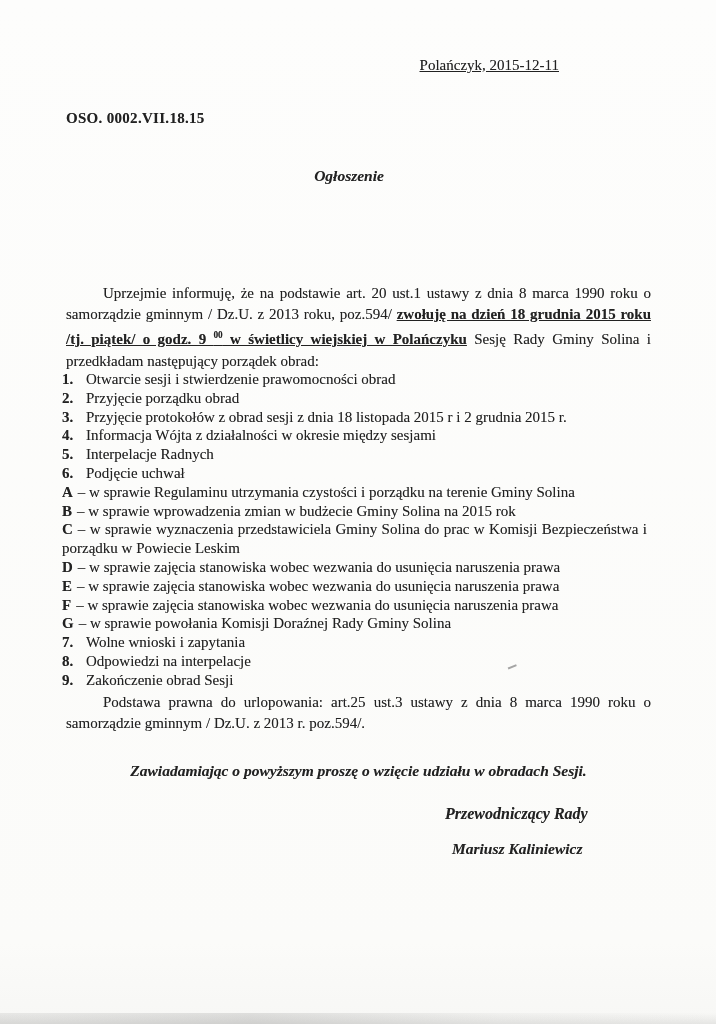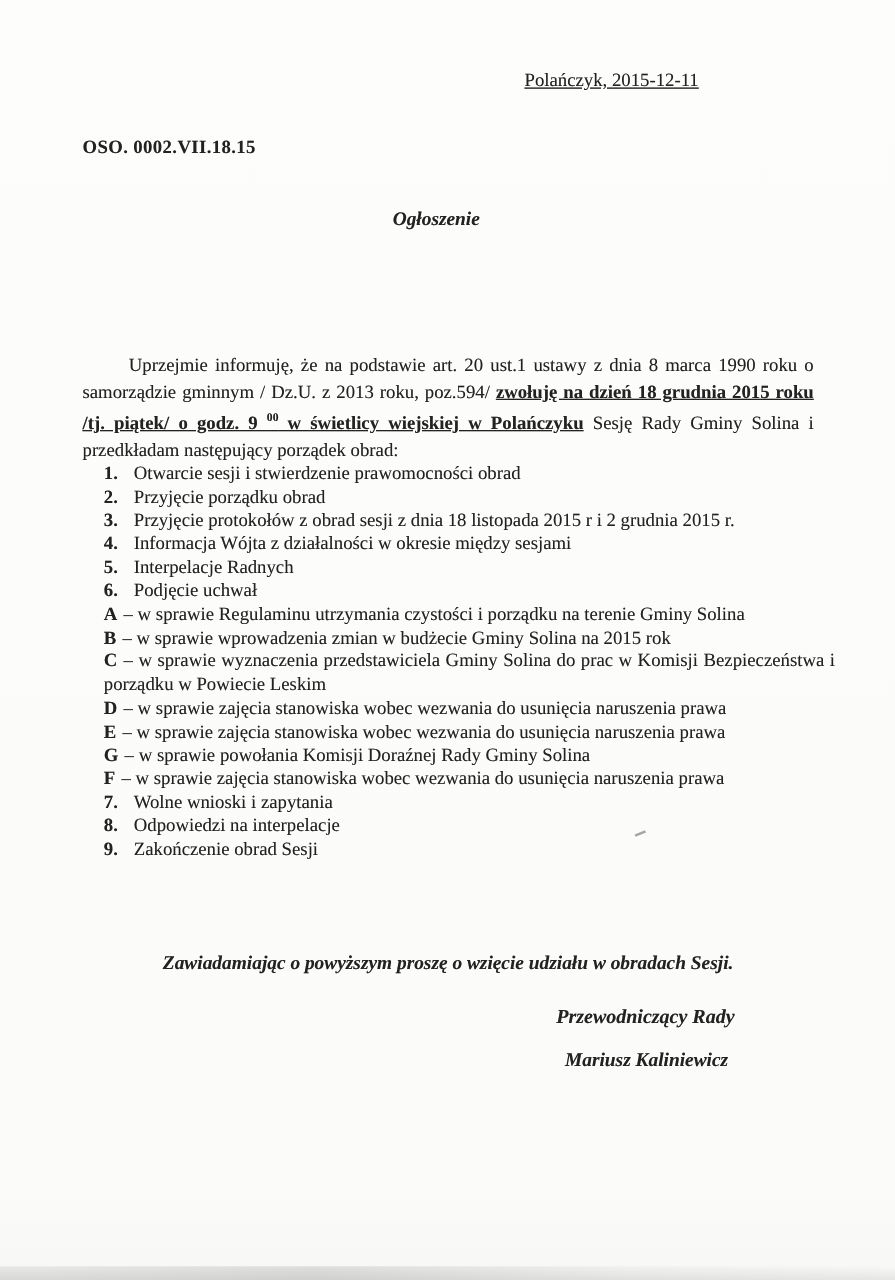--- a/index.html
+++ b/index.html
@@ -28,21 +28,21 @@
   }
   .intro {
     position: absolute; top: 283px; left: 66px; width: 585px;
     margin: 0; font-size: 15px; line-height: 21.2px;
     text-align: justify; text-indent: 37px;
   }
   .bu { font-weight: bold; text-decoration: underline; }
   .bu sup { font-size: 0.62em; vertical-align: super; }
   .b  { font-weight: normal; }
   .agenda {
-    position: absolute; top: 370px; left: 83px; width: 585px;
+    position: absolute; top: 370px; left: 62px; width: 585px;
     font-size: 15px; line-height: 18.8px;
   }
   .agenda .item { text-align: left; }
   .agenda .item.res { text-align: justify; }
   .num {
     display: inline-block; width: 24px; font-weight: bold;
   }
   .letter { font-weight: bold; margin-right: 5px; }
   .legal {
     position: absolute; top: 692px; left: 66px; width: 585px;
@@ -94,28 +94,29 @@
     <div class="item"><span class="num">3.</span><span>Przyjęcie protokołów z obrad sesji z dnia 18 listopada 2015 r i 2 grudnia 2015 r.</span></div>
     <div class="item"><span class="num">4.</span><span>Informacja Wójta z działalności w okresie między sesjami</span></div>
     <div class="item"><span class="num">5.</span><span>Interpelacje Radnych</span></div>
     <div class="item"><span class="num">6.</span><span>Podjęcie uchwał</span></div>
 
     <div class="item res"><span class="letter">A</span><span>–  w sprawie Regulaminu utrzymania czystości i porządku na terenie Gminy Solina</span></div>
     <div class="item res"><span class="letter">B</span><span>– w sprawie  wprowadzenia zmian w budżecie Gminy Solina na 2015 rok</span></div>
     <div class="item res"><span class="letter">C</span><span>– w sprawie  wyznaczenia przedstawiciela Gminy Solina do prac w Komisji Bezpieczeństwa i porządku w Powiecie Leskim</span></div>
     <div class="item res"><span class="letter">D</span><span>– w sprawie  zajęcia stanowiska wobec wezwania do usunięcia naruszenia prawa</span></div>
     <div class="item res"><span class="letter">E</span><span>– w sprawie  zajęcia stanowiska wobec wezwania do usunięcia naruszenia prawa</span></div>
+    <div class="item res"><span class="letter">F</span><span>– w sprawie zajęcia stanowiska wobec wezwania do usunięcia naruszenia prawa</span></div>
     <div class="item res"><span class="letter">G</span><span>– w sprawie powołania Komisji Doraźnej Rady Gminy Solina</span></div>
-    <div class="item res"><span class="letter">F</span><span>– w sprawie zajęcia stanowiska wobec wezwania do usunięcia naruszenia prawa</span></div>
 
     <div class="item"><span class="num">7.</span><span>Wolne wnioski i zapytania</span></div>
     <div class="item"><span class="num">8.</span><span>Odpowiedzi na interpelacje</span></div>
     <div class="item"><span class="num">9.</span><span>Zakończenie obrad Sesji</span></div>
   </div>
 
+  <p class="legal">Podstawa prawna do urlopowania: art.25 ust.3 ustawy z dnia 8 marca 1990 roku o samorządzie gminnym / Dz.U. z 2013 r.  poz.594/.</p>
 
   <div class="notice">Zawiadamiając o powyższym proszę o wzięcie udziału w obradach Sesji.</div>
 
   <div class="sig-role">Przewodniczący Rady</div>
   <div class="sig-name">Mariusz Kaliniewicz</div>
 
   <div class="pen-mark"></div>
   <div class="bottom-shade"></div>
 </div>
 

